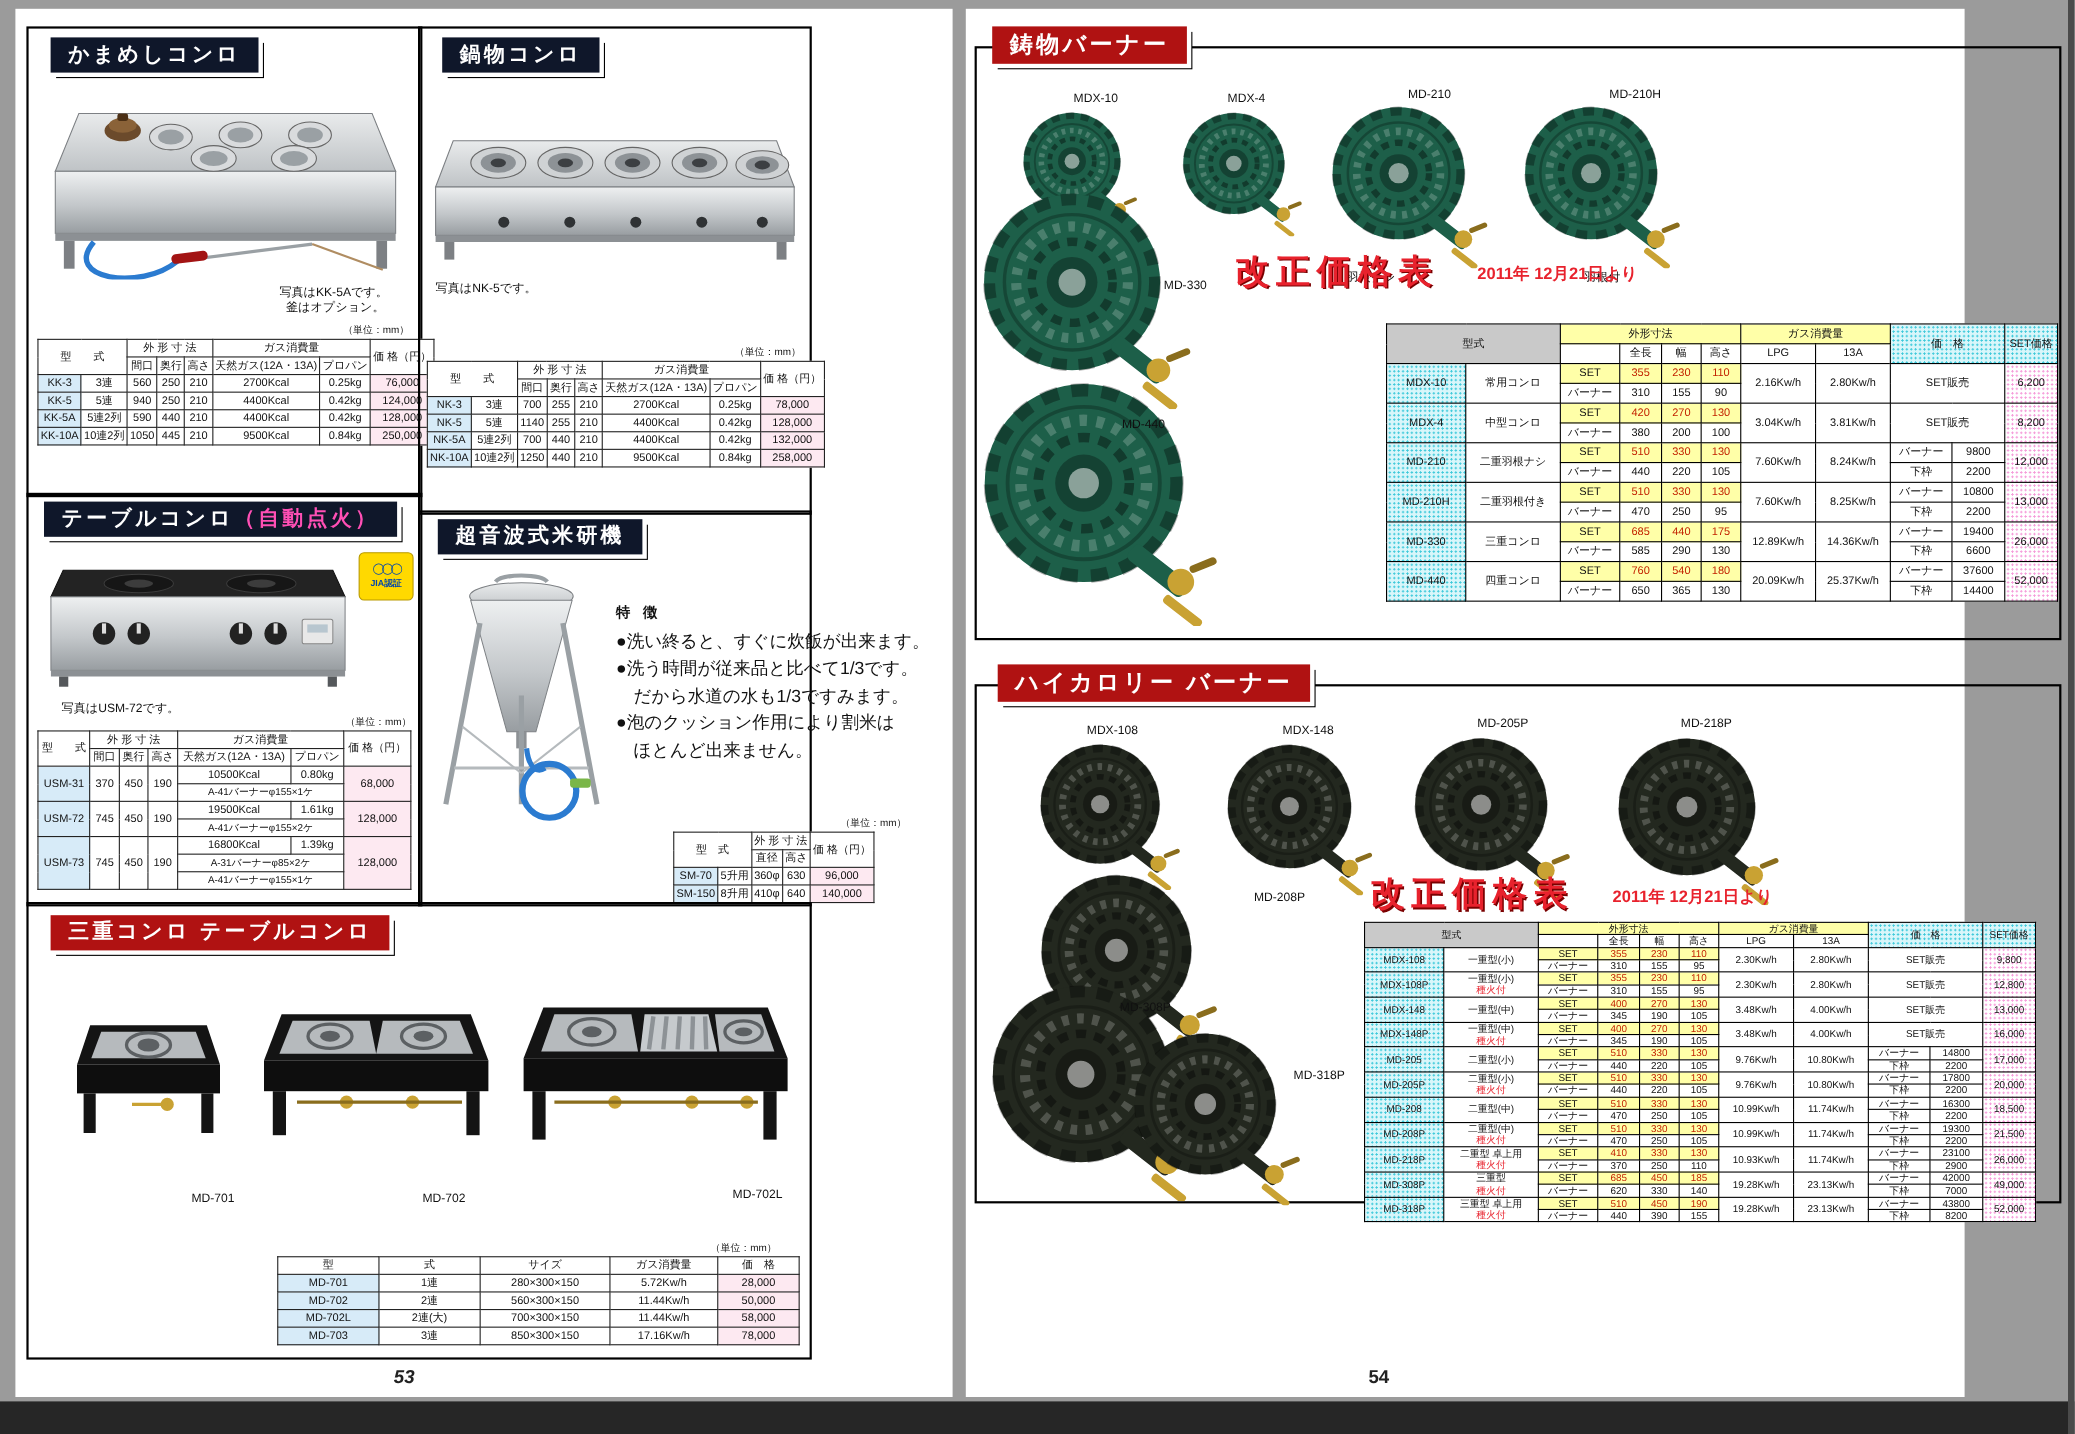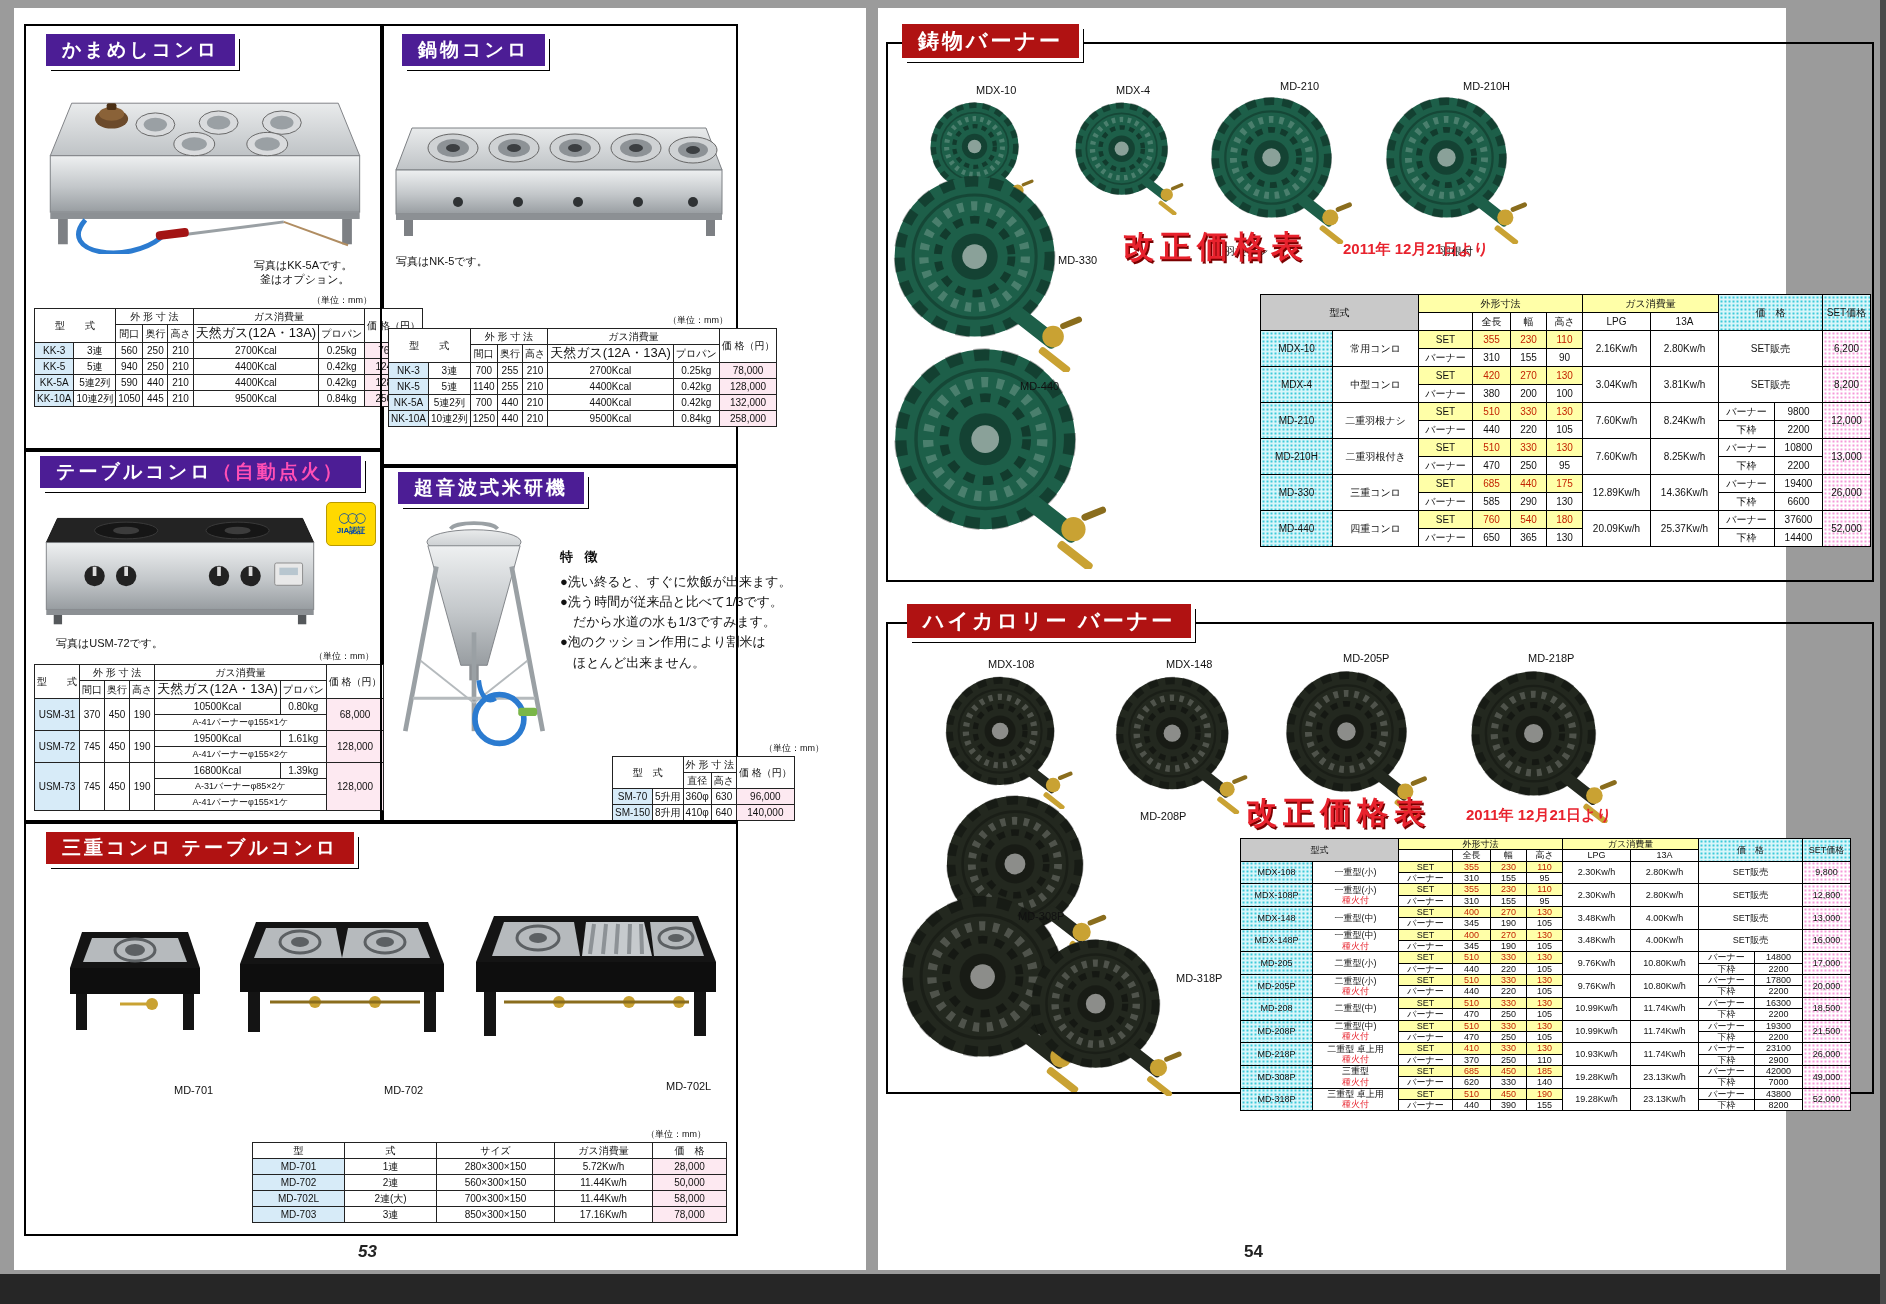--- a/index.html
+++ b/index.html
@@ -12,35 +12,35 @@
   .page{position:absolute;background:#fff;top:8px;height:1262px;}
   #page-left{left:14px;width:852px;}
   #page-right{left:878px;width:908px;}
   .botbar{position:absolute;left:0;bottom:0;width:100%;height:30px;background:#262626;}
   .rightedge{position:absolute;right:0;top:0;width:6px;height:100%;background:#4a4a4a;}
   .sec{position:absolute;border:2px solid #000;}
   
   .hblk,.hred{position:absolute;display:inline-block;color:#fff;font-weight:bold;
     font-size:19px;letter-spacing:3px;padding:4px 16px;line-height:1.25;white-space:nowrap;
     box-shadow:4px 4px 0 #fff,5px 5px 0 #000;z-index:5;}
-  .hblk{background:#4c1d95;}
+  .hblk{background:#0f172a;}
   .hred{background:#b01212;}
   .hpink{color:#ff4fb5;}
   .cap{position:absolute;font-size:11px;color:#111;white-space:nowrap;}
   .unit{position:absolute;font-size:9px;color:#111;white-space:nowrap;}
   .plabel{position:absolute;font-size:11px;color:#111;white-space:nowrap;}
   .pnum{position:absolute;font-size:17px;font-weight:bold;color:#222;}
   
   table.cat{border-collapse:collapse;background:#fff;position:absolute;}
   .cat th,.cat td{border:1px solid #222;font-size:10px;line-height:1.15;padding:1px 2px;
     text-align:center;font-weight:normal;white-space:nowrap;height:13px;}
   .cat .model{background:#d7ebf8;}
   .cat .price{background:#fde9f1;}
   .cat .small{font-size:9px;}
-  .cat .tiny{font-size:13px;}
+  .cat .tiny{font-size:10px;}
   
   .t-right th,.t-right td{border-color:#000;}
   .t-cast th,.t-cast td{height:15px;}
   .t-hical th,.t-hical td{font-size:9px;height:8px;padding:0 1px;}
   .gray{background:#c9c9c9;}
   .yel{background:#ffffa8;}
   .yelr{background:#ffffa8;color:#c32300;font-weight:bold;}
   .mcyan,.cyan{background-color:#d9f6fa;
     background-image:radial-gradient(circle,#3cc9da 30%,rgba(0,0,0,0) 34%);
     background-size:4px 4px;font-weight:bold;}
@@ -49,21 +49,21 @@
     background-size:4px 4px;font-weight:bold;}
   .bold{font-weight:bold;}
   .cat td .red,.red{color:#e8222d;}
   
   .kaisei{position:absolute;color:#e8222d;font-weight:bold;font-size:31px;letter-spacing:6px;
     text-shadow:1.5px 1.5px 0 #7a0000;white-space:nowrap;}
   .kdate{position:absolute;color:#e8222d;font-weight:bold;font-size:15px;white-space:nowrap;}
   
   .feat{position:absolute;width:172px;}
   .feat-title{font-weight:bold;font-size:13px;letter-spacing:4px;margin-bottom:6px;margin-top:34px;}
-  .feat-line{font-size:13px;line-height:1.55;white-space:nowrap;}
+  .feat-line{font-size:16px;line-height:1.55;white-space:nowrap;}
   
   .jia{position:absolute;width:48px;height:42px;background:#ffd900;border:1px solid #b99a00;
     border-radius:5px;display:flex;flex-direction:column;align-items:center;justify-content:center;
     color:#0046ad;font-weight:bold;}
   .jia .rings{font-size:10px;letter-spacing:-3px;line-height:1;}
   .jia .txt{font-size:8px;margin-top:2px;}
   .ph{position:absolute;}
 </style>
 </head>
 <body>

